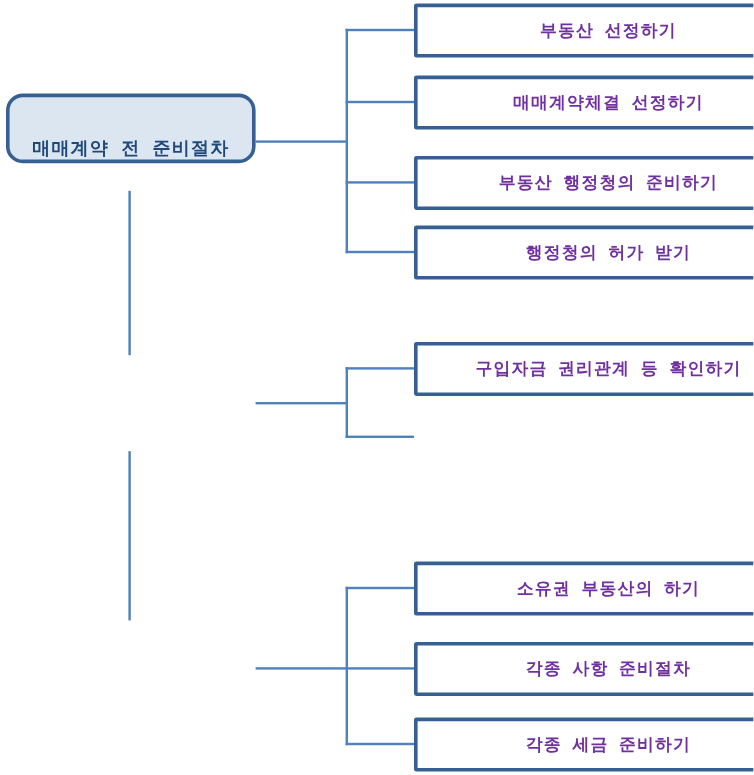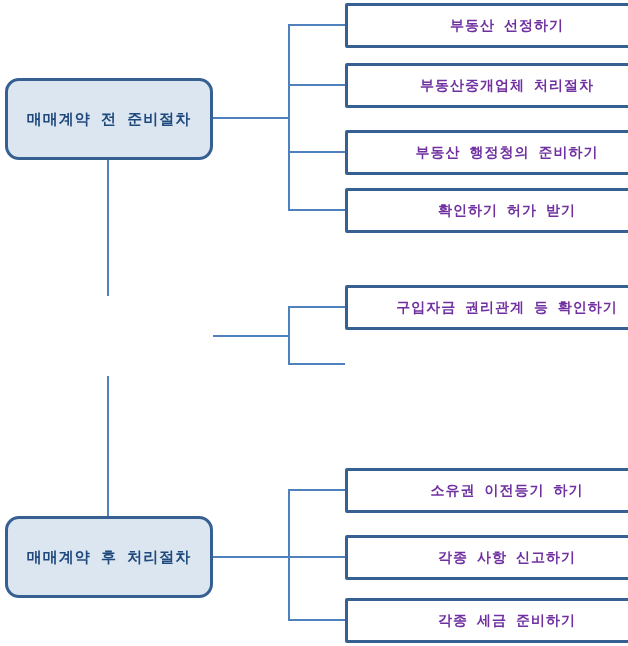--- a/index.html
+++ b/index.html
@@ -20,27 +20,27 @@
     position: relative;
     width: 628px;
     height: 646px;
     background: #ffffff;
     overflow: hidden;
   }
   .parent-box {
     position: absolute;
     left: 5px;
     width: 208px;
-    height: 82px;
+    height: 58px;
     box-sizing: border-box;
     background: var(--parent-fill);
     border: 3px solid var(--parent-border);
     border-radius: 14px;
     display: flex;
-    align-items: center;
+    align-items: flex-end;
     justify-content: center;
     color: var(--parent-text);
     font-size: 15px;
     font-weight: bold;
     letter-spacing: 1px;
     word-spacing: 5px;
     text-align: center;
     z-index: 2;
   }
   .child-box {
@@ -72,46 +72,43 @@
   .line.v { width: 2px; }
 </style>
 </head>
 <body>
 
 <div class="canvas">
 
   <div class="parent-box" style="top:78px">
     <span>매매계약 전 준비절차</span>
   </div>
-  <div class="parent-box" style="top:516px">
-    <span>매매계약 후 처리절차</span>
-  </div>
 
   <div class="child-box" style="top:3px">
     <span>부동산 선정하기</span>
   </div>
   <div class="child-box" style="top:63px">
-    <span>부동산중개업체 처리절차</span>
+    <span>매매계약체결 선정하기</span>
   </div>
   <div class="child-box" style="top:130px">
     <span>부동산 행정청의 준비하기</span>
   </div>
   <div class="child-box" style="top:188px">
-    <span>확인하기 허가 받기</span>
+    <span>행정청의 허가 받기</span>
   </div>
 
   <div class="child-box" style="top:285px">
     <span>구입자금 권리관계 등 확인하기</span>
   </div>
 
   <div class="child-box" style="top:468px">
-    <span>소유권 이전등기 하기</span>
+    <span>소유권 부동산의 하기</span>
   </div>
   <div class="child-box" style="top:535px">
-    <span>각종 사항 신고하기</span>
+    <span>각종 사항 준비절차</span>
   </div>
   <div class="child-box" style="top:598px">
     <span>각종 세금 준비하기</span>
   </div>
 
   <div class="line h" style="left:213px;top:117px;width:76px"></div>
   <div class="line v" style="left:288px;top:24px;height:187px"></div>
   <div class="line h" style="left:288px;top:24px;width:57px"></div>
   <div class="line h" style="left:288px;top:84px;width:57px"></div>
   <div class="line h" style="left:288px;top:151px;width:57px"></div>

